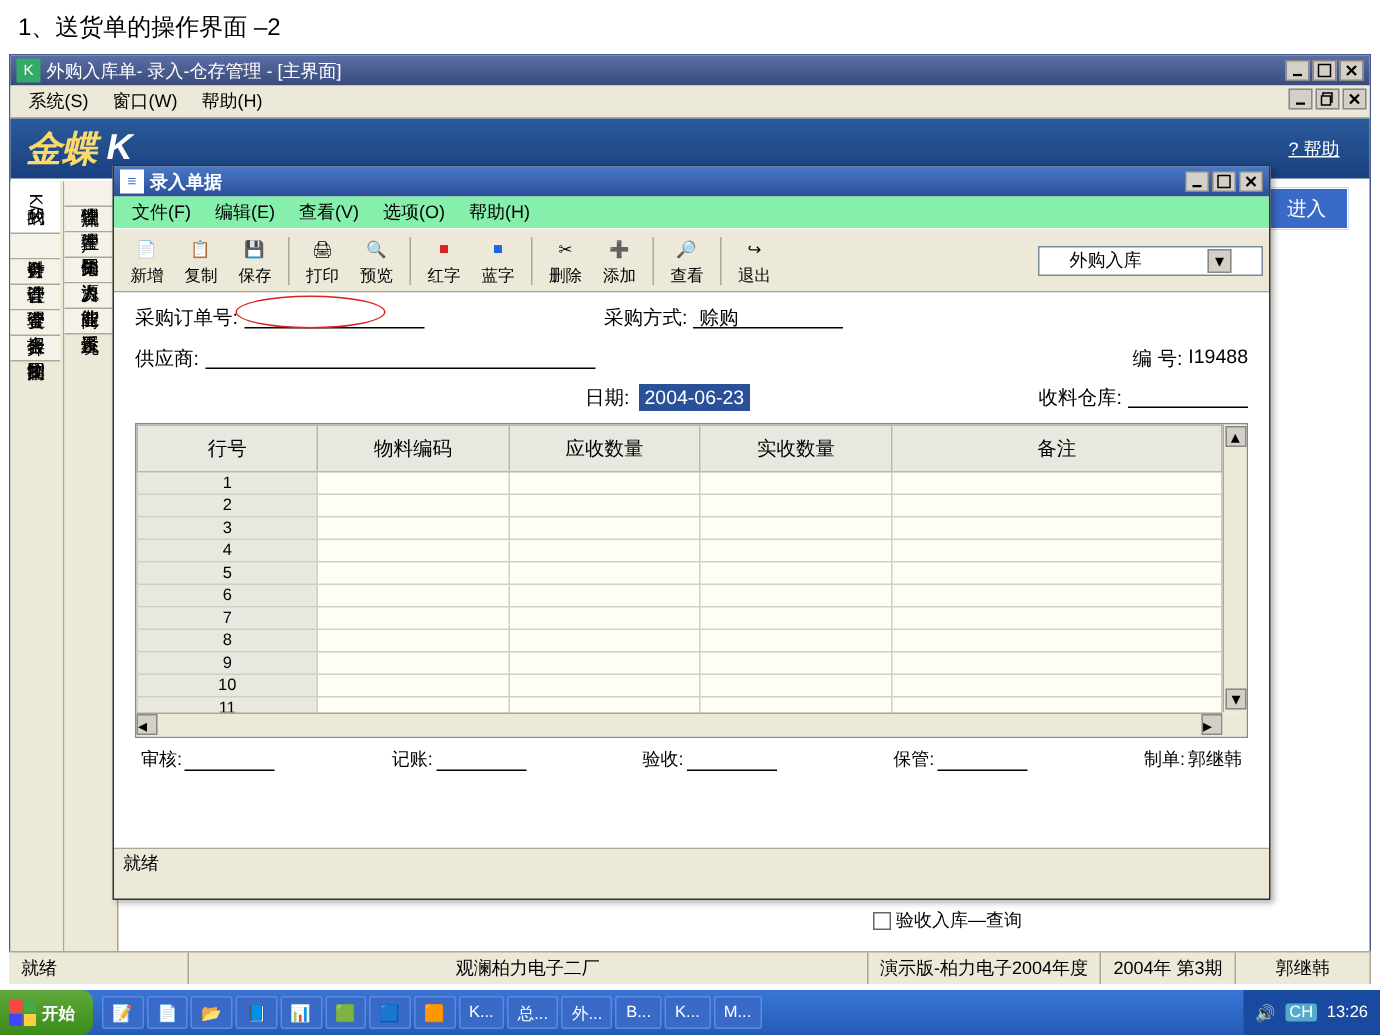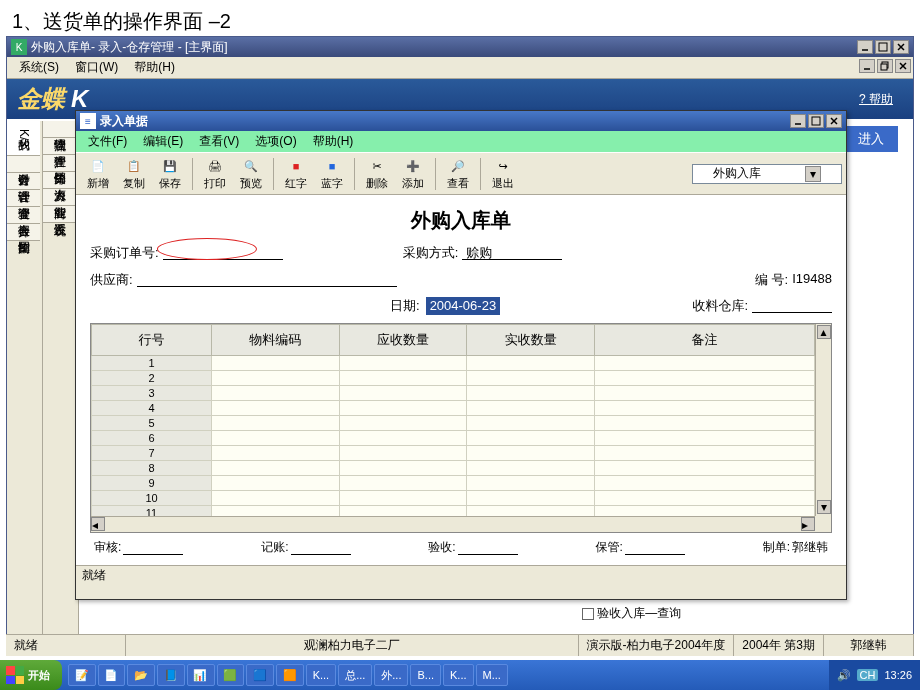--- a/index.html
+++ b/index.html
@@ -1,18 +1,18 @@
 <!DOCTYPE html>
 <html><head>
 <meta charset="utf-8">
 <style>
 * { margin: 0; padding: 0; box-sizing: border-box; font-family: "SimSun", "宋体", sans-serif; }
 body { width: 920px; height: 690px; background: #fff; overflow: hidden; font-size: 12px; }
 
-.doc-header { padding: 8px 12px; font-size: 20px; }
+.doc-header { padding: 8px 12px; font-size: 16px; }
 
 
 .outer-win { position: absolute; left: 6px; top: 36px; width: 908px; height: 620px; border: 1px solid #4a5a8a; }
 .outer-title { background: linear-gradient(#5a6fa5, #3a4a7a); color: #fff; height: 20px; display: flex; align-items: center; padding: 0 4px; }
 .outer-title .title-text { flex: 1; font-size: 12px; }
 .win-btns { display: flex; gap: 2px; }
 .win-btn { width: 16px; height: 14px; background: #d4d0c8; border: 1px solid #888; font-size: 9px; display: flex; align-items: center; justify-content: center; cursor: pointer; }
 .win-btn svg { width: 10px; height: 10px; }
 
 .outer-menubar { background: #ece9d8; height: 22px; display: flex; align-items: center; padding: 0 6px; gap: 4px; border-bottom: 1px solid #aca899; }
@@ -250,21 +250,20 @@
         <span class="ticon">↪</span>
         <span class="tlabel">退出</span>
       </div>
     <div class="doctype-select">
       <span>外购入库</span>
       <span class="dd-btn">▾</span>
     </div>
   </div>
 
   <div class="form-body">
-    <div class="form-title">外购入库单</div>
 
     <div class="form-row">
       <span class="fld-label">采购订单号:</span>
       <span class="po-field" style="position:relative;margin-left:4px">
         <span class="fld-line" style="width:120px"></span>
         <span class="oval"></span>
       </span>
       <span style="width:120px"></span>
       <span class="fld-label">采购方式:</span>
       <span class="fld-line" style="width:100px;margin-left:4px;text-align:left;padding-left:4px">赊购</span>

